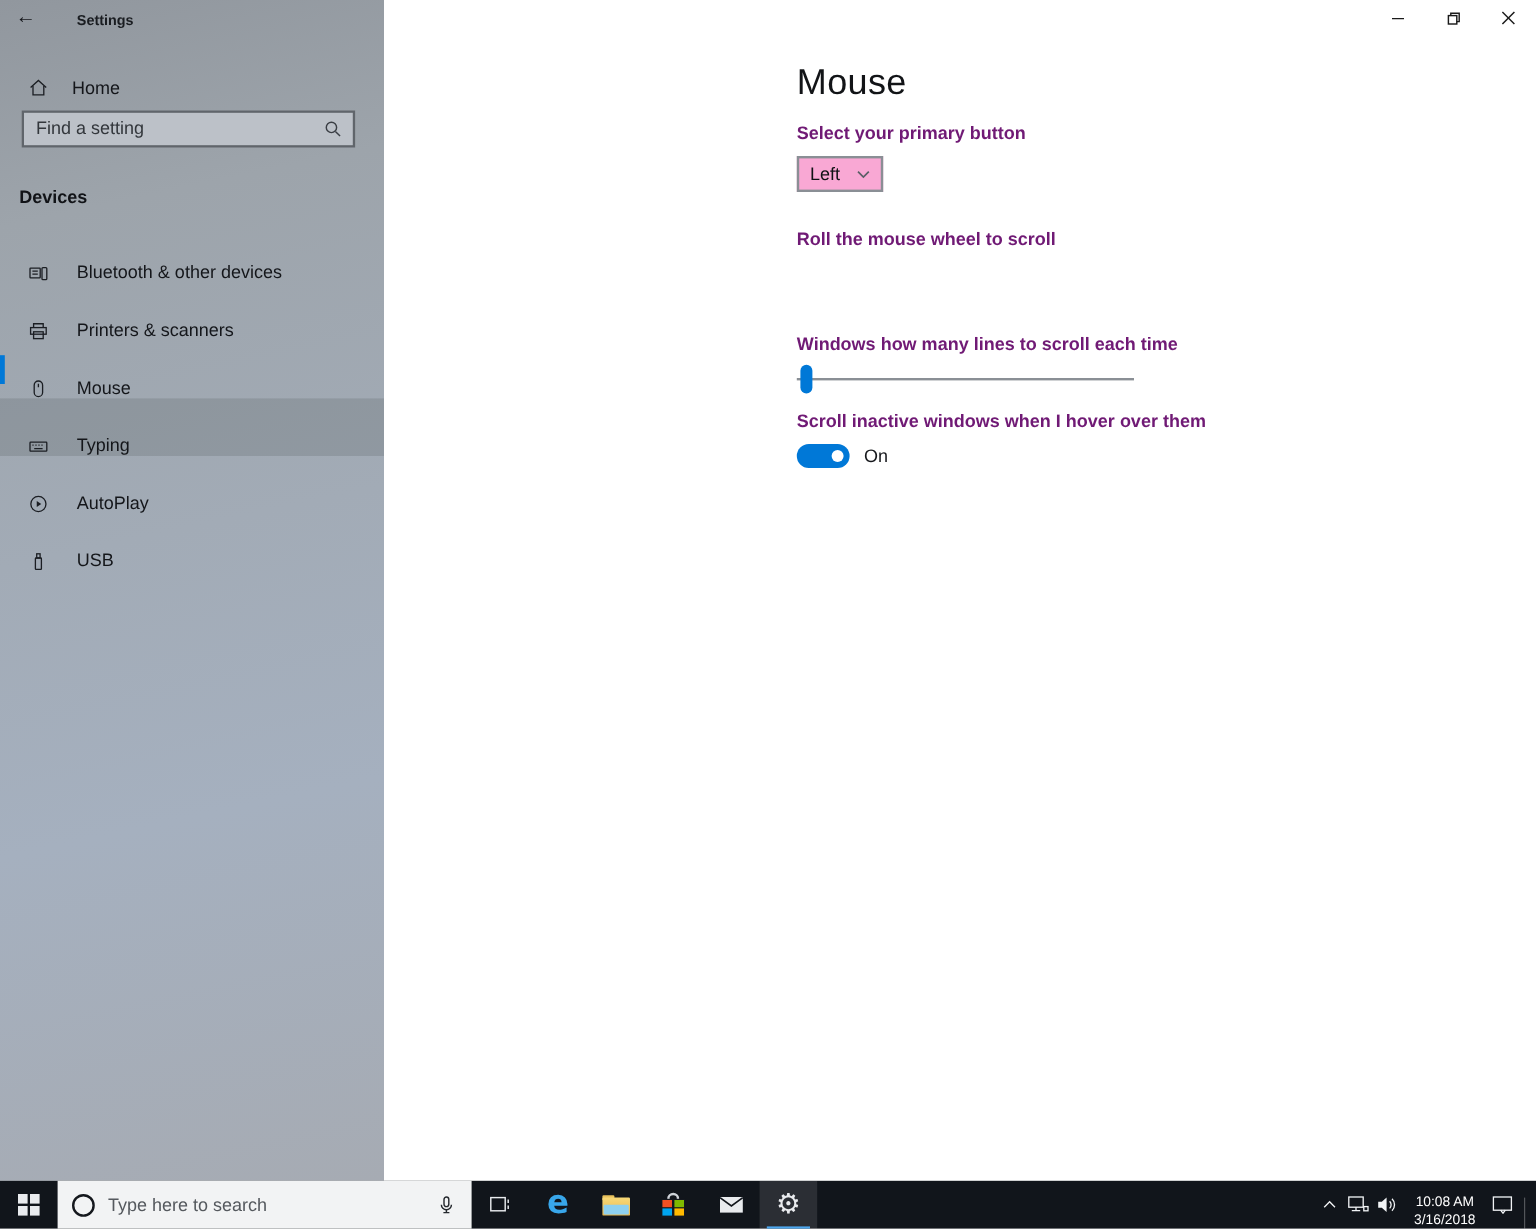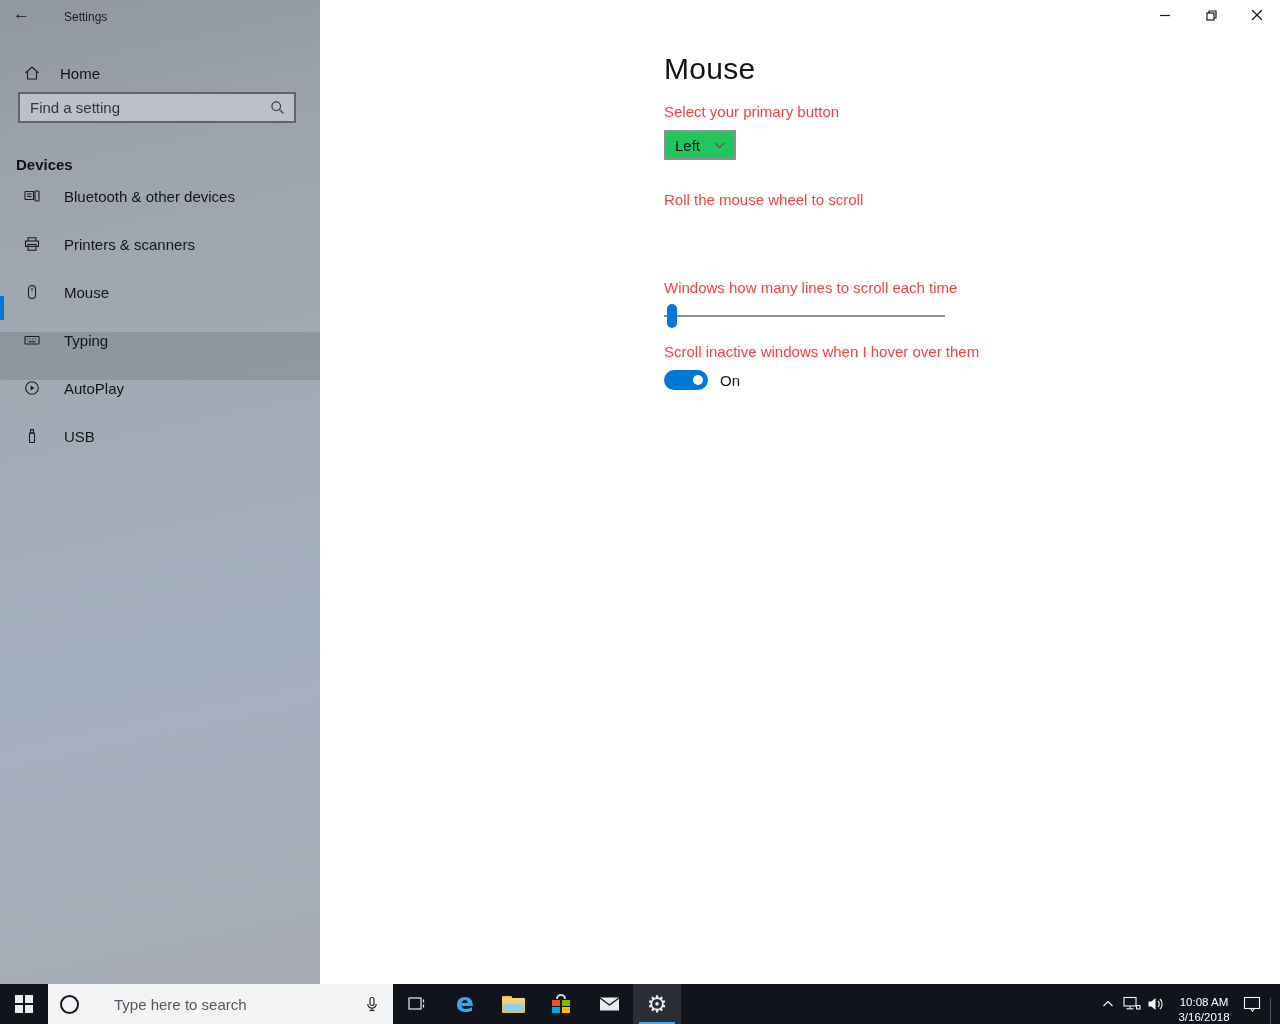--- a/index.html
+++ b/index.html
@@ -9,69 +9,69 @@
 
   
   .content { position:absolute; left:320px; top:0; width:960px; height:984px; background:#ffffff; }
 
   .win-controls { position:absolute; top:0; right:0; display:flex; z-index:5; }
   .win-btn { width:46px; height:30px; display:flex; align-items:center; justify-content:center; background:transparent; border:none; cursor:default; }
   .win-btn svg { stroke:#1a1a1a; fill:none; stroke-width:1.2; }
 
   .page-title { position:absolute; left:344px; top:52px; font-size:30px; font-weight:300; letter-spacing:.3px; color:#121417; }
 
-  .setting-label { position:absolute; left:344px; font-size:15px; color:#ef4444; }
-
-  .combo { position:absolute; left:344px; height:30px; background:#22c55e; border:2px solid #8a8f95;
+  .setting-label { position:absolute; left:344px; font-size:15px; color:#701a75;font-weight:bold; }
+
+  .combo { position:absolute; left:344px; height:30px; background:#f9a8d4; border:2px solid #8a8f95;
     display:flex; align-items:center; justify-content:space-between; padding:0 9px; font-size:15px; color:#101215; cursor:default; }
   .combo .chev { margin-left:14px; display:flex; }
   .combo .chev svg { stroke:#5a5f66; fill:none; stroke-width:1.4; }
 
   .slider { position:absolute; left:344px; top:304px; width:281px; height:24px; }
   .slider .track { position:absolute; left:0; right:0; top:11px; height:2px; background:#8a8f95; }
   .slider .thumb { position:absolute; left:3px; top:0; width:10px; height:24px; border-radius:5px; background:#0078d7; }
 
   .toggle { position:absolute; left:344px; top:370px; width:44px; height:20px; border-radius:10px; background:#0078d7; }
   .toggle .knob { position:absolute; left:29px; top:5px; width:10px; height:10px; border-radius:50%; background:#fff; }
   .toggle-state { position:absolute; left:400px; top:372px; font-size:15px; color:#16181c; }
 
   
   .sidebar { position:absolute; left:0; top:0; width:320px; height:984px;
     background:linear-gradient(168deg,#91979e 0%,#9da4ab 18%,#a2abb6 45%,#a5b0bf 68%,#a6abb3 100%); }
   .back-btn { position:absolute; left:13px; top:4px; font-size:17px; color:#16181c; background:none; border:none; cursor:default; }
-  .app-title { position:absolute; left:64px; top:10px; font-size:12px; color:#1a1d21; }
+  .app-title { position:absolute; left:64px; top:10px; font-size:12px; color:#1a1d21;font-weight:bold; }
 
   .home-row { position:absolute; left:0; top:57px; width:320px; height:32px; display:flex; align-items:center; cursor:default; }
   .home-row .nav-icon { margin-left:24px; }
   .home-row .lbl { margin-left:20px; font-size:15px; color:#14161a; }
 
   .find-box { position:absolute; left:18px; top:92px; width:278px; height:31px; border:2px solid #60656b;
     background:#bcc1c8; display:flex; align-items:center; }
   .find-box input { flex:1; border:none; background:transparent; outline:none; padding:0 10px;
     font-size:15px; color:#26292e; font-family:inherit; }
   .find-box input::placeholder { color:#33373c; opacity:1; }
   .find-box .mag { margin-right:9px; display:flex; }
 
   .section-heading { position:absolute; left:16px; top:156px; font-size:15px; font-weight:700; color:#111317; }
 
   .nav { position:absolute; left:0; top:188px; width:320px; }
-  .nav-item { position:relative; width:320px; height:48px; display:flex; align-items:flex-start; cursor:default; }
+  .nav-item { position:relative; width:320px; height:48px; display:flex; align-items:flex-end; cursor:default; }
   .nav-item.hovered { background:rgba(35,40,46,.14); }
   .nav-item.selected::before { content:""; position:absolute; left:0; top:12px; width:4px; height:24px; background:#0078d7; }
   .nav-icon { width:16px; height:16px; margin-left:24px; flex:0 0 16px; display:flex; }
   .nav-icon svg { stroke:#1b1e23; fill:none; stroke-width:1.1; }
   .nav-label { margin-left:24px; font-size:15px; color:#14161a; white-space:nowrap; }
 
   
   .taskbar { position:absolute; left:0; top:984px; width:1280px; height:40px; background:#11151b; }
   .start-btn { position:absolute; left:0; top:0; width:48px; height:40px; display:flex; align-items:center; justify-content:center; }
   .flag { display:grid; grid-template-columns:8px 8px; grid-template-rows:8px 8px; gap:1.5px; }
   .flag span { background:#e9ebee; }
 
-  .tb-search { position:absolute; left:48px; top:0; width:345px; height:40px; background:#f2f3f4; display:flex; align-items:center;gap:24px; }
+  .tb-search { position:absolute; left:48px; top:0; width:345px; height:40px; background:#f2f3f4; display:flex; align-items:center; }
   .cortana-ring { width:19px; height:19px; border:2.5px solid #15181d; border-radius:50%; margin-left:12px; flex:0 0 auto; }
   .tb-search input { flex:1; border:none; background:transparent; outline:none; padding:0 11px;
     font-size:15px; color:#45494e; font-family:inherit; }
   .tb-search input::placeholder { color:#55595e; opacity:1; }
   .mic { margin-right:13px; display:flex; }
   .mic svg { stroke:#26292e; fill:none; stroke-width:1.2; }
 
   .tb-apps { position:absolute; left:393px; top:0; display:flex; height:40px; }
   .tb-app { width:48px; height:40px; display:flex; align-items:center; justify-content:center; position:relative; }
   .tb-app svg { stroke:#e9ebee; fill:none; stroke-width:1.2; }

